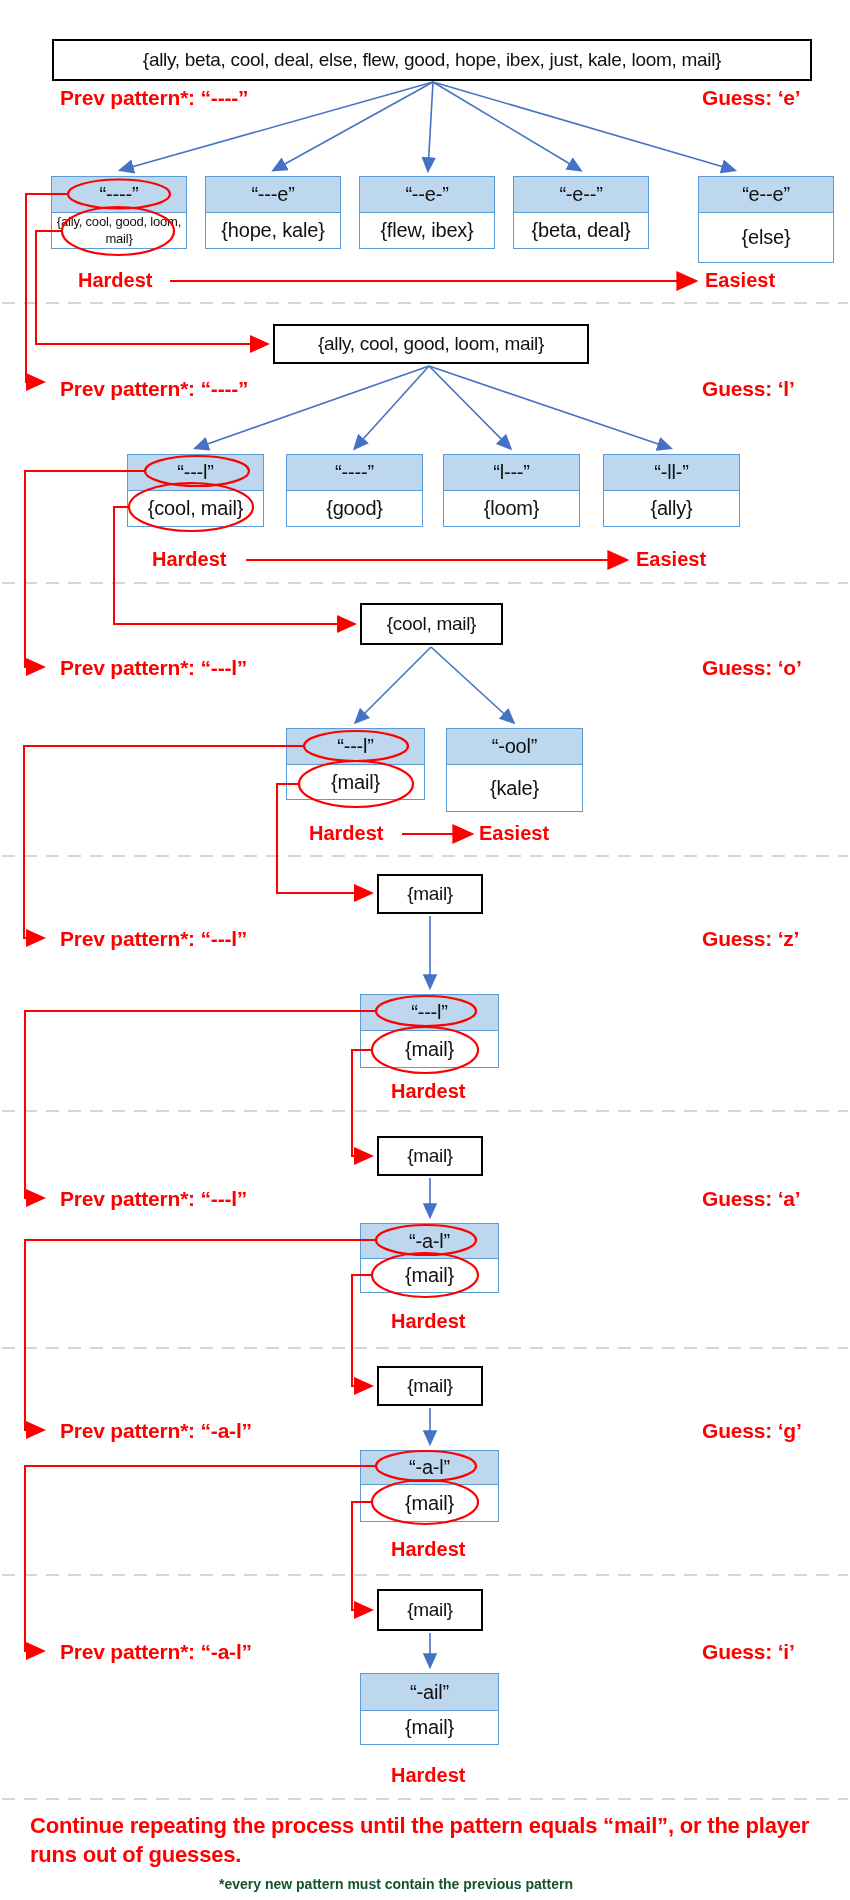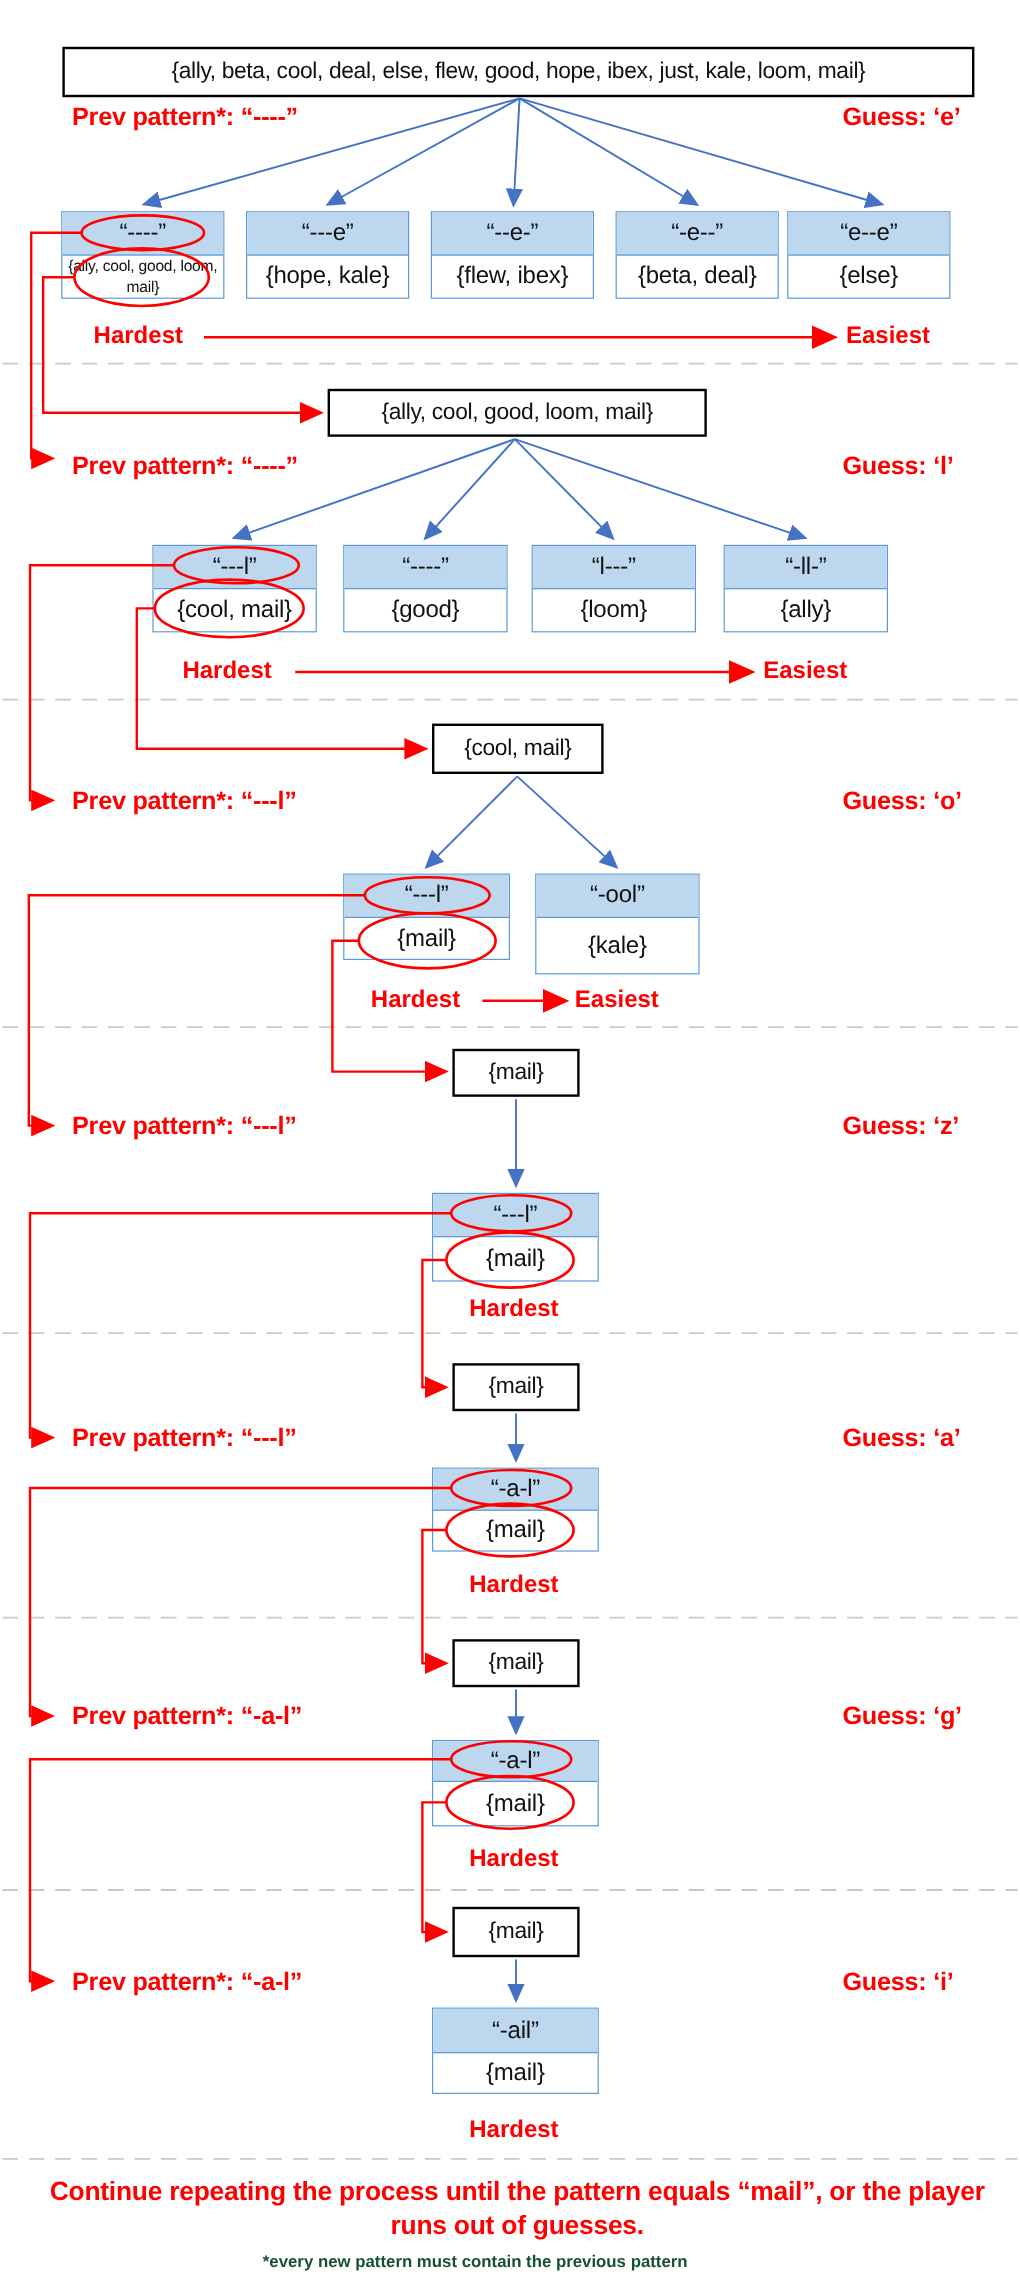--- a/index.html
+++ b/index.html
@@ -14,21 +14,21 @@
   .pbox-head{height:35px;background:#bdd7ee;border-bottom:1.6px solid #5b9bd5;display:flex;
         align-items:center;justify-content:center;font-size:20px;letter-spacing:-0.2px;}
   .pbox-body{flex:1;display:flex;align-items:center;justify-content:center;font-size:20px;
         letter-spacing:-0.2px;text-align:center;}
   .pbox-body.small{font-size:13px;line-height:1.3;padding:0 2px;}
   .redlab{position:absolute;color:#ff0000;font-weight:700;font-size:21px;white-space:nowrap;
         letter-spacing:-0.2px;z-index:3;}
   .guess{width:250px;text-align:left;}
   .hard{position:absolute;color:#ff0000;font-weight:700;font-size:20px;white-space:nowrap;z-index:3;}
   .foot{position:absolute;left:30px;top:1812px;width:802px;color:#ff0000;font-weight:700;
-        font-size:22px;line-height:1.3;letter-spacing:-0.2px;z-index:3;text-align:center;}
+        font-size:22px;line-height:1.3;letter-spacing:-0.2px;z-index:3;}
   .footnote{position:absolute;left:176px;top:1876px;width:440px;color:#14532d;font-weight:700;
         font-size:14px;text-align:center;white-space:nowrap;z-index:3;}
 </style>
 </head>
 <body>
 
 <div class="canvas">
 
   <div class="rbox" style="left:52px;top:39px;width:760px;height:42px;">
     <span>{ally, beta, cool, deal, else, flew, good, hope, ibex, just, kale, loom, mail}</span>
@@ -45,21 +45,21 @@
     <div class="pbox-body">{hope, kale}</div>
   </div>
   <div class="pbox" style="left:359px;top:176px;width:136px;height:73px;">
     <div class="pbox-head">“--e-”</div>
     <div class="pbox-body">{flew, ibex}</div>
   </div>
   <div class="pbox" style="left:513px;top:176px;width:136px;height:73px;">
     <div class="pbox-head">“-e--”</div>
     <div class="pbox-body">{beta, deal}</div>
   </div>
-  <div class="pbox" style="left:656px;top:176px;width:136px;height:73px;">
+  <div class="pbox" style="left:698px;top:176px;width:136px;height:87px;">
     <div class="pbox-head">“e--e”</div>
     <div class="pbox-body">{else}</div>
   </div>
   <div class="hard" style="left:78px;top:269px;">Hardest</div>
   <div class="hard" style="left:705px;top:269px;">Easiest</div>
 
   <div class="rbox" style="left:273px;top:324px;width:316px;height:40px;">
     <span>{ally, cool, good, loom, mail}</span>
   </div>
   <div class="redlab" style="left:60px;top:377px;">Prev pattern*: “----”</div>

